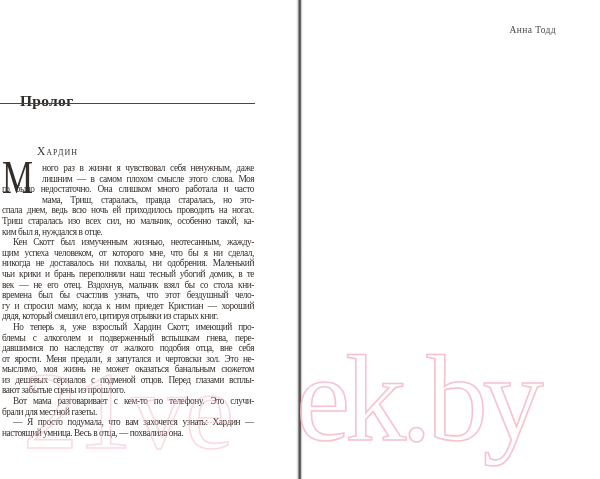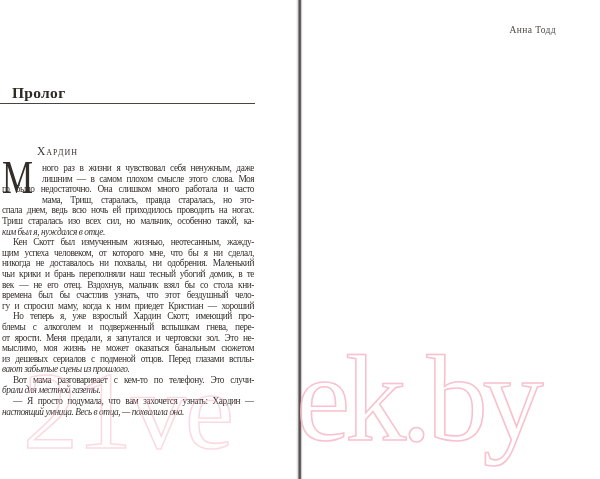--- a/index.html
+++ b/index.html
@@ -6,39 +6,39 @@
   .screen{
     position:relative;width:600px;height:479px;overflow:hidden;background:#fff;
     font-family:"Liberation Serif",serif;color:#38322e;
   }
   .page{position:absolute;top:0;height:479px;}
   .page-left{left:0;width:299px;}
   .page-right{left:301px;width:256px;}
 
   
   .chapter-title{
-    position:absolute;left:12px;top:84px;margin:0;
+    position:absolute;left:12px;top:84px;margin:8px;
     font-size:15.5px;font-weight:bold;letter-spacing:.3px;color:#2e2a26;
   }
   .chapter-rule{position:absolute;left:0;top:103px;width:255px;height:1.3px;background:#4a4540;}
   .section-label{
     position:absolute;left:37px;top:145px;
     font-size:11.5px;font-variant:small-caps;letter-spacing:1px;color:#38322e;
   }
 
   
   .body{position:absolute;}
   .body-left{left:2px;top:163px;width:252px;font-size:9.4px;line-height:10.6px;letter-spacing:-0.45px;}
   .para{margin:0;}
   .line{
     text-align:justify;text-align-last:justify;
     overflow:hidden;white-space:normal;
   }
   .body-left .line{height:10.6px;}
-  .line.last{text-align-last:left;font-style:italic;}
+  .line.last{text-align-last:left;}
   .body-left .line.first{text-indent:11px;}
   .drop-para{position:relative;}
   .drop-para .line.dc-ind{margin-left:40px;}
   .dropcap{
     position:absolute;left:0;top:-8px;display:inline-block;
     font-size:46px;line-height:1;transform:scaleX(.76);transform-origin:0 0;color:#332e2a;
   }
   .running-header{position:absolute;right:1px;top:25px;font-size:9.5px;letter-spacing:.4px;color:#4c4743;}
 
   
@@ -77,24 +77,26 @@
           <div class="line last">ким был я, нуждался в отце.</div>
         </div>
         <div class="para">
           <div class="line first">Кен Скотт был измученным жизнью, неотесанным, жажду-</div>
           <div class="line">щим успеха человеком, от которого мне, что бы я ни сделал,</div>
           <div class="line">никогда не доставалось ни похвалы, ни одобрения. Маленький</div>
           <div class="line">чьи крики и брань переполняли наш тесный убогий домик, в те</div>
           <div class="line">век — не его отец. Вздохнув, мальчик взял бы со стола кни-</div>
           <div class="line">времена был бы счастлив узнать, что этот бездушный чело-</div>
           <div class="line">гу и спросил маму, когда к ним приедет Кристиан — хороший</div>
+          <div class="line last">дядя, который смешил его, цитируя отрывки из старых книг.</div>
         </div>
         <div class="para">
           <div class="line first">Но теперь я, уже взрослый Хардин Скотт, имеющий про-</div>
           <div class="line">блемы с алкоголем и подверженный вспышкам гнева, пере-</div>
+          <div class="line">давшимися по наследству от жалкого подобия отца, вне себя</div>
           <div class="line">от ярости. Меня предали, я запутался и чертовски зол. Это не-</div>
           <div class="line">мыслимо, моя жизнь не может оказаться банальным сюжетом</div>
           <div class="line">из дешевых сериалов с подменой отцов. Перед глазами всплы-</div>
           <div class="line last">вают забытые сцены из прошлого.</div>
         </div>
         <div class="para">
           <div class="line first">Вот мама разговаривает с кем-то по телефону. Это случи-</div>
           <div class="line last">брали для местной газеты.</div>
         </div>
         <div class="para">

